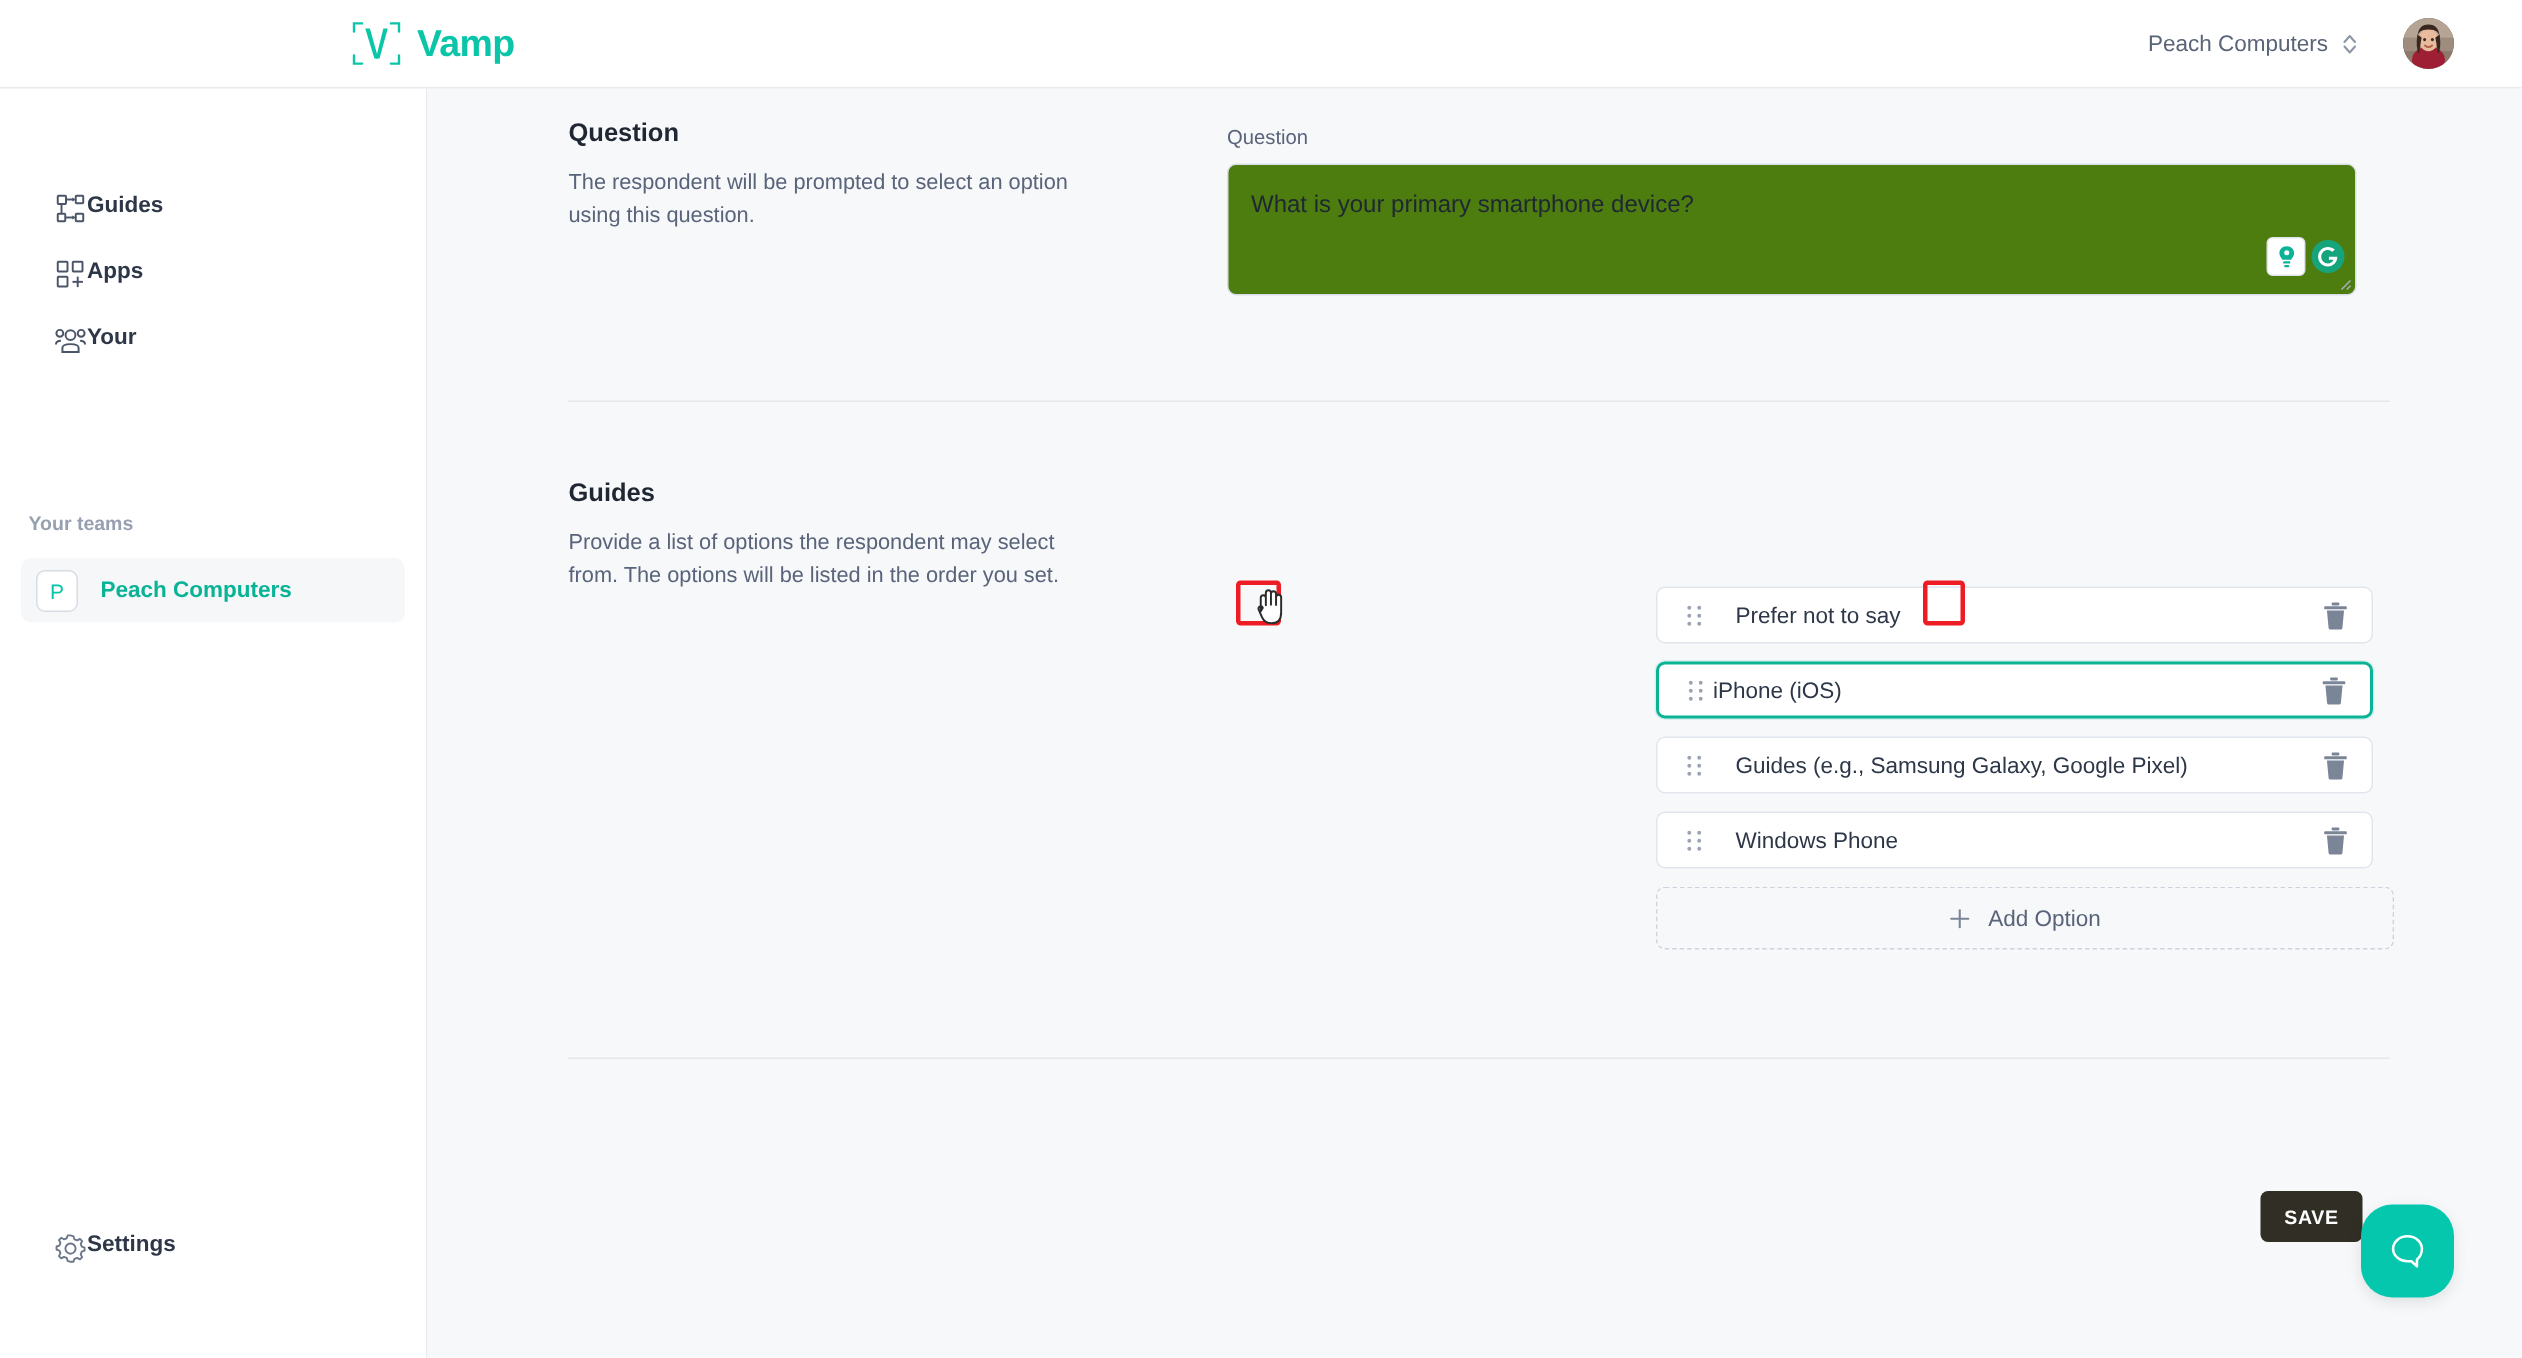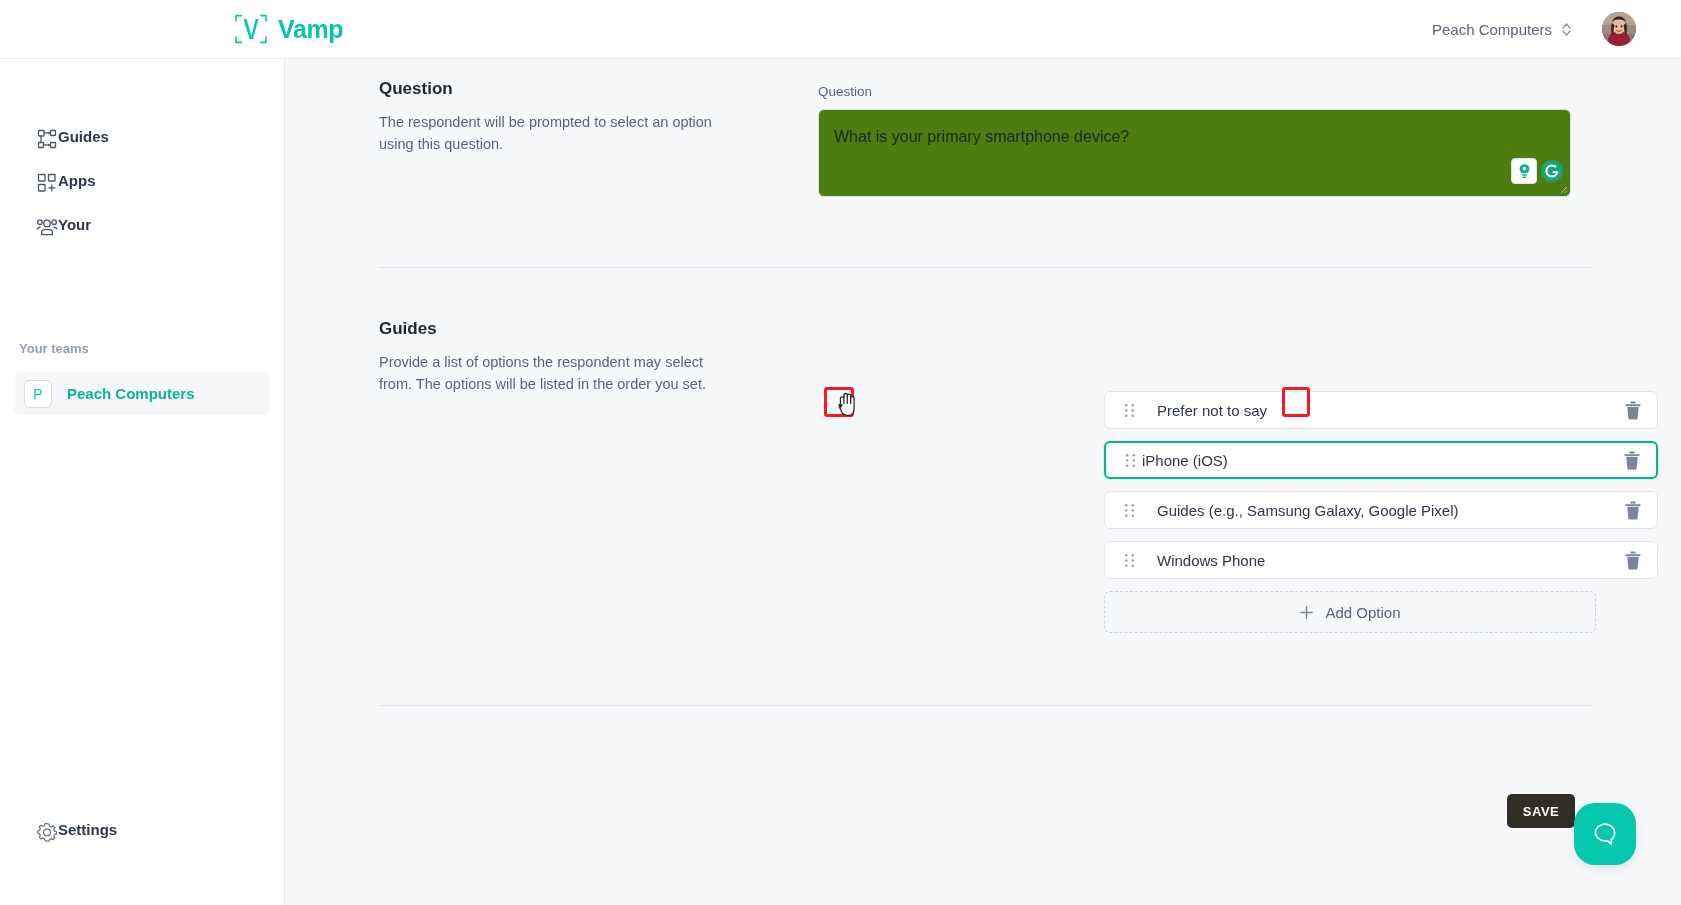--- a/index.html
+++ b/index.html
@@ -237,21 +237,21 @@
 
   
   .opts-wrap {
     position: absolute;
     left: 819px;
     top: 92px;
     width: 492px;
   }
   .opt-row {
     position: relative;
-    width: 554px;
+    width: 478px;
     height: 38px;
     background: #ffffff;
     border: 1px solid #e2e6ec;
     border-radius: 6px;
     margin-bottom: 12px;
     display: flex;
     align-items: center;
   }
   .opt-row.active {
     border: 2px solid #0ab396;

